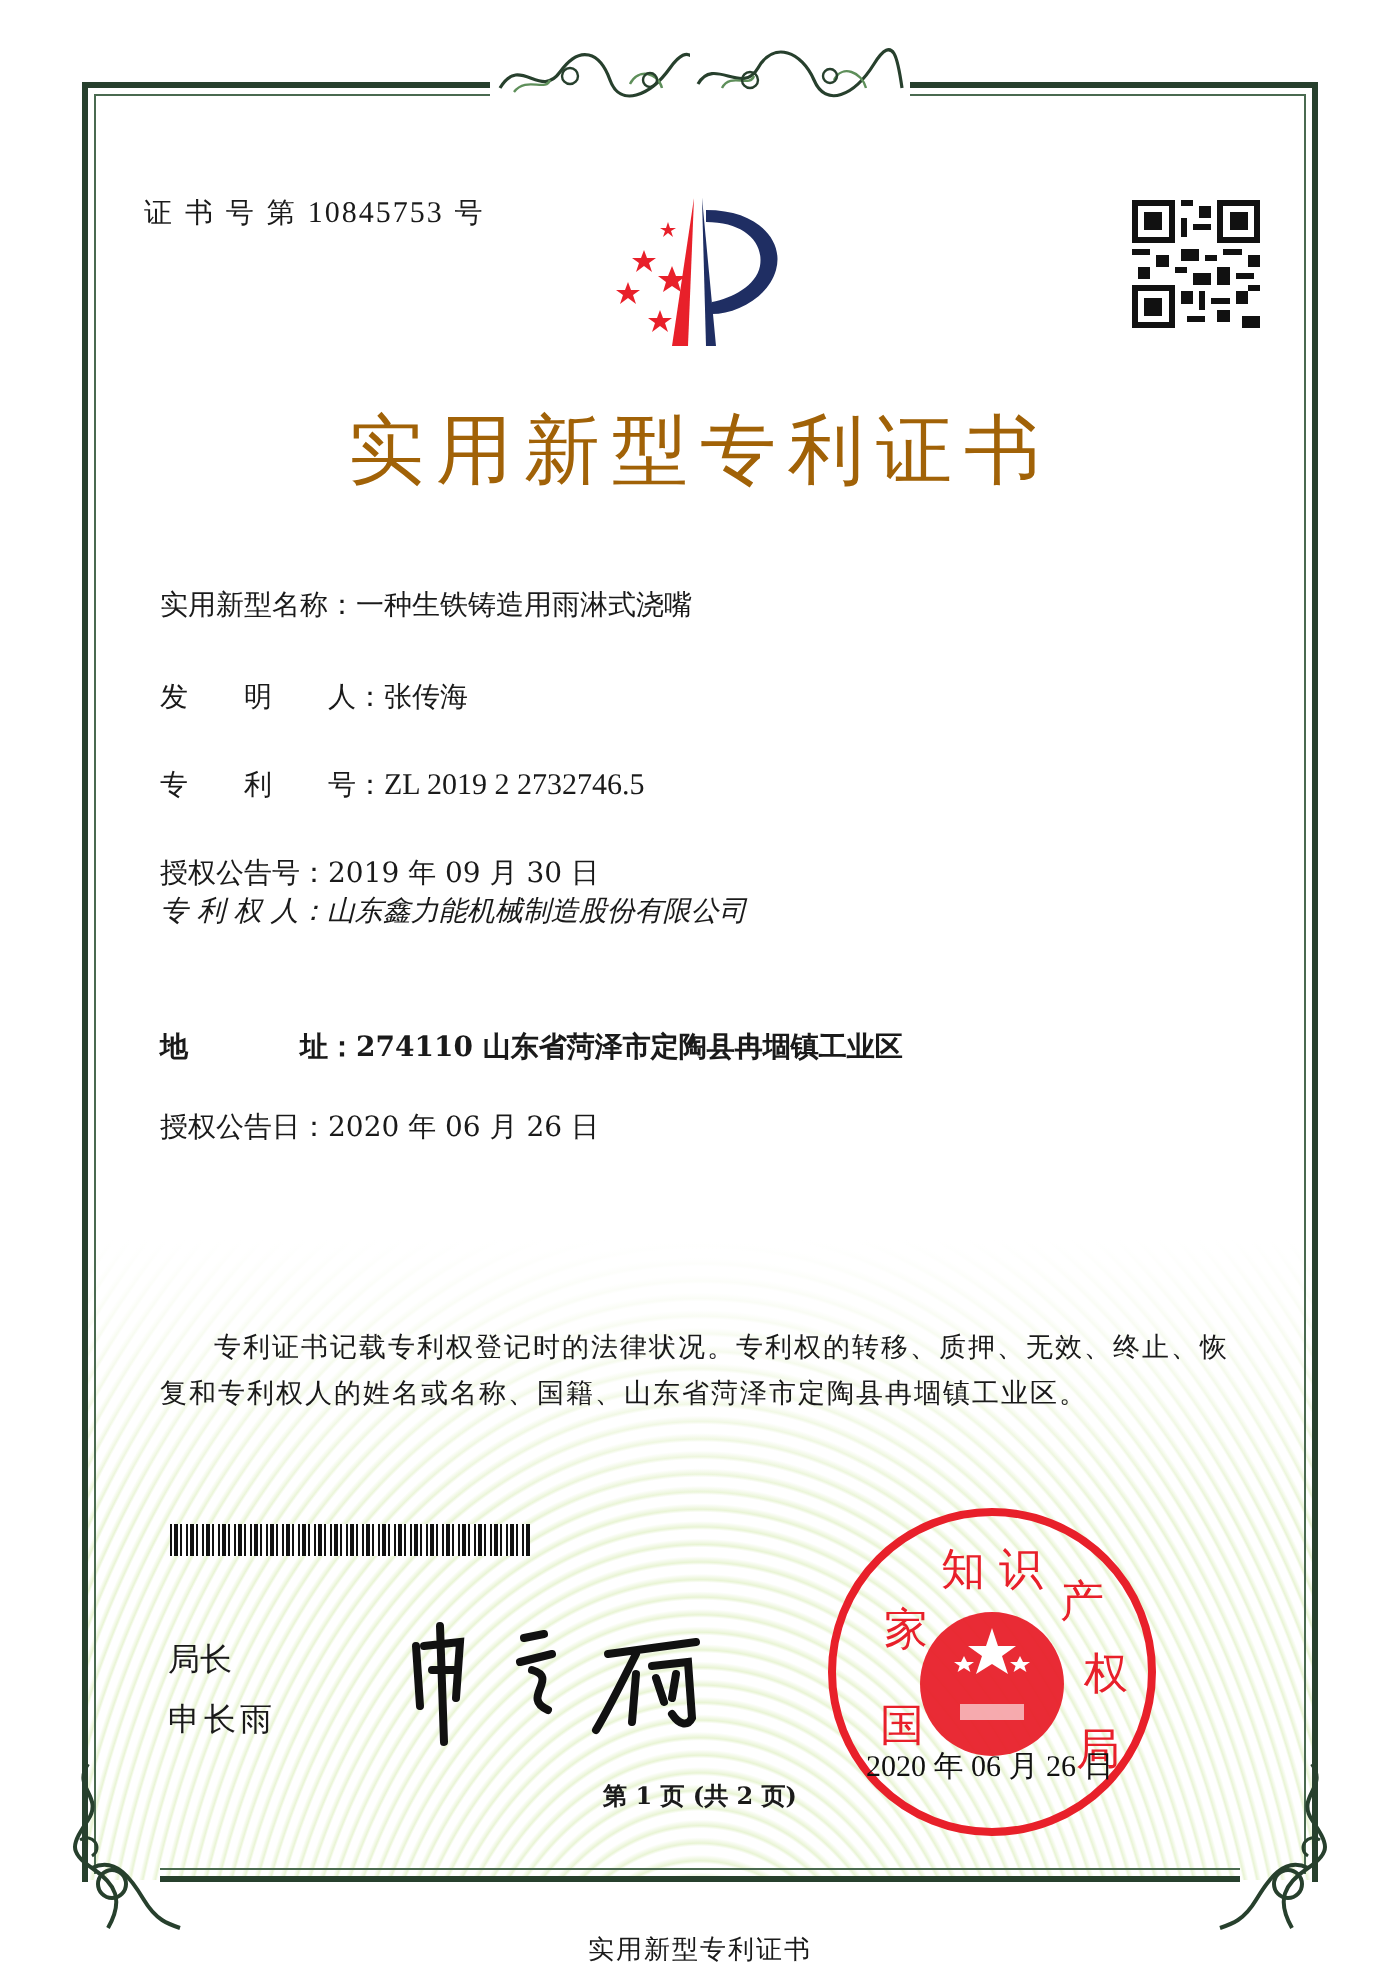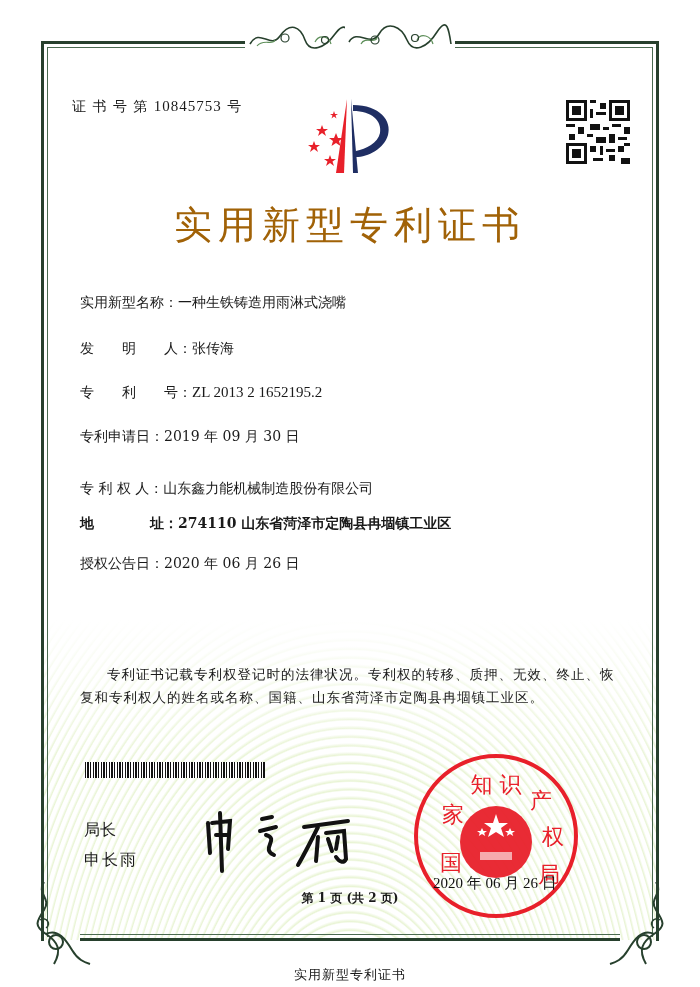--- a/index.html
+++ b/index.html
@@ -138,26 +138,26 @@
 
   <div class="title">实用新型专利证书</div>
 
   <div class="field" style="top:294px;">
     <span class="lbl">实用新型名称：</span><span class="val">一种生铁铸造用雨淋式浇嘴</span>
   </div>
   <div class="field" style="top:340px;">
     <span class="lbl">发　　明　　人：</span><span class="val">张传海</span>
   </div>
   <div class="field" style="top:384px;">
-    <span class="lbl">专　　利　　号：</span><span class="val" style="font-family:'Liberation Serif',serif;font-size:15px;">ZL 2013 2 1652195.2</span>
+    <span class="lbl">专　　利　　号：</span><span class="val" style="font-family:'Liberation Serif',serif;font-size:15px;">ZL 2019 2 2732746.5</span>
   </div>
   <div class="field" style="top:428px;">
-    <span class="lbl">专利申请日：</span><span class="val">2019 年 09 月 30 日</span>
+    <span class="lbl">授权公告号：</span><span class="val">2019 年 09 月 30 日</span>
   </div>
-  <div class="field" style="top:480px;">
+  <div class="field" style="top:447px;font-style:italic;">
     <span class="lbl">专 利 权 人：</span><span class="val">山东鑫力能机械制造股份有限公司</span>
   </div>
   <div class="field" style="top:515px;font-weight:bold;">
     <span class="lbl">地　　　　址：</span><span class="val">274110  山东省菏泽市定陶县冉堌镇工业区</span>
   </div>
   <div class="field" style="top:555px;">
     <span class="lbl">授权公告日：</span><span class="val">2020 年 06 月 26 日</span>
   </div>
 
   <div class="para" style="top:663px;">专利证书记载专利权登记时的法律状况。专利权的转移、质押、无效、终止、恢复和专利权人的姓名或名称、国籍、山东省菏泽市定陶县冉堌镇工业区。</div>

